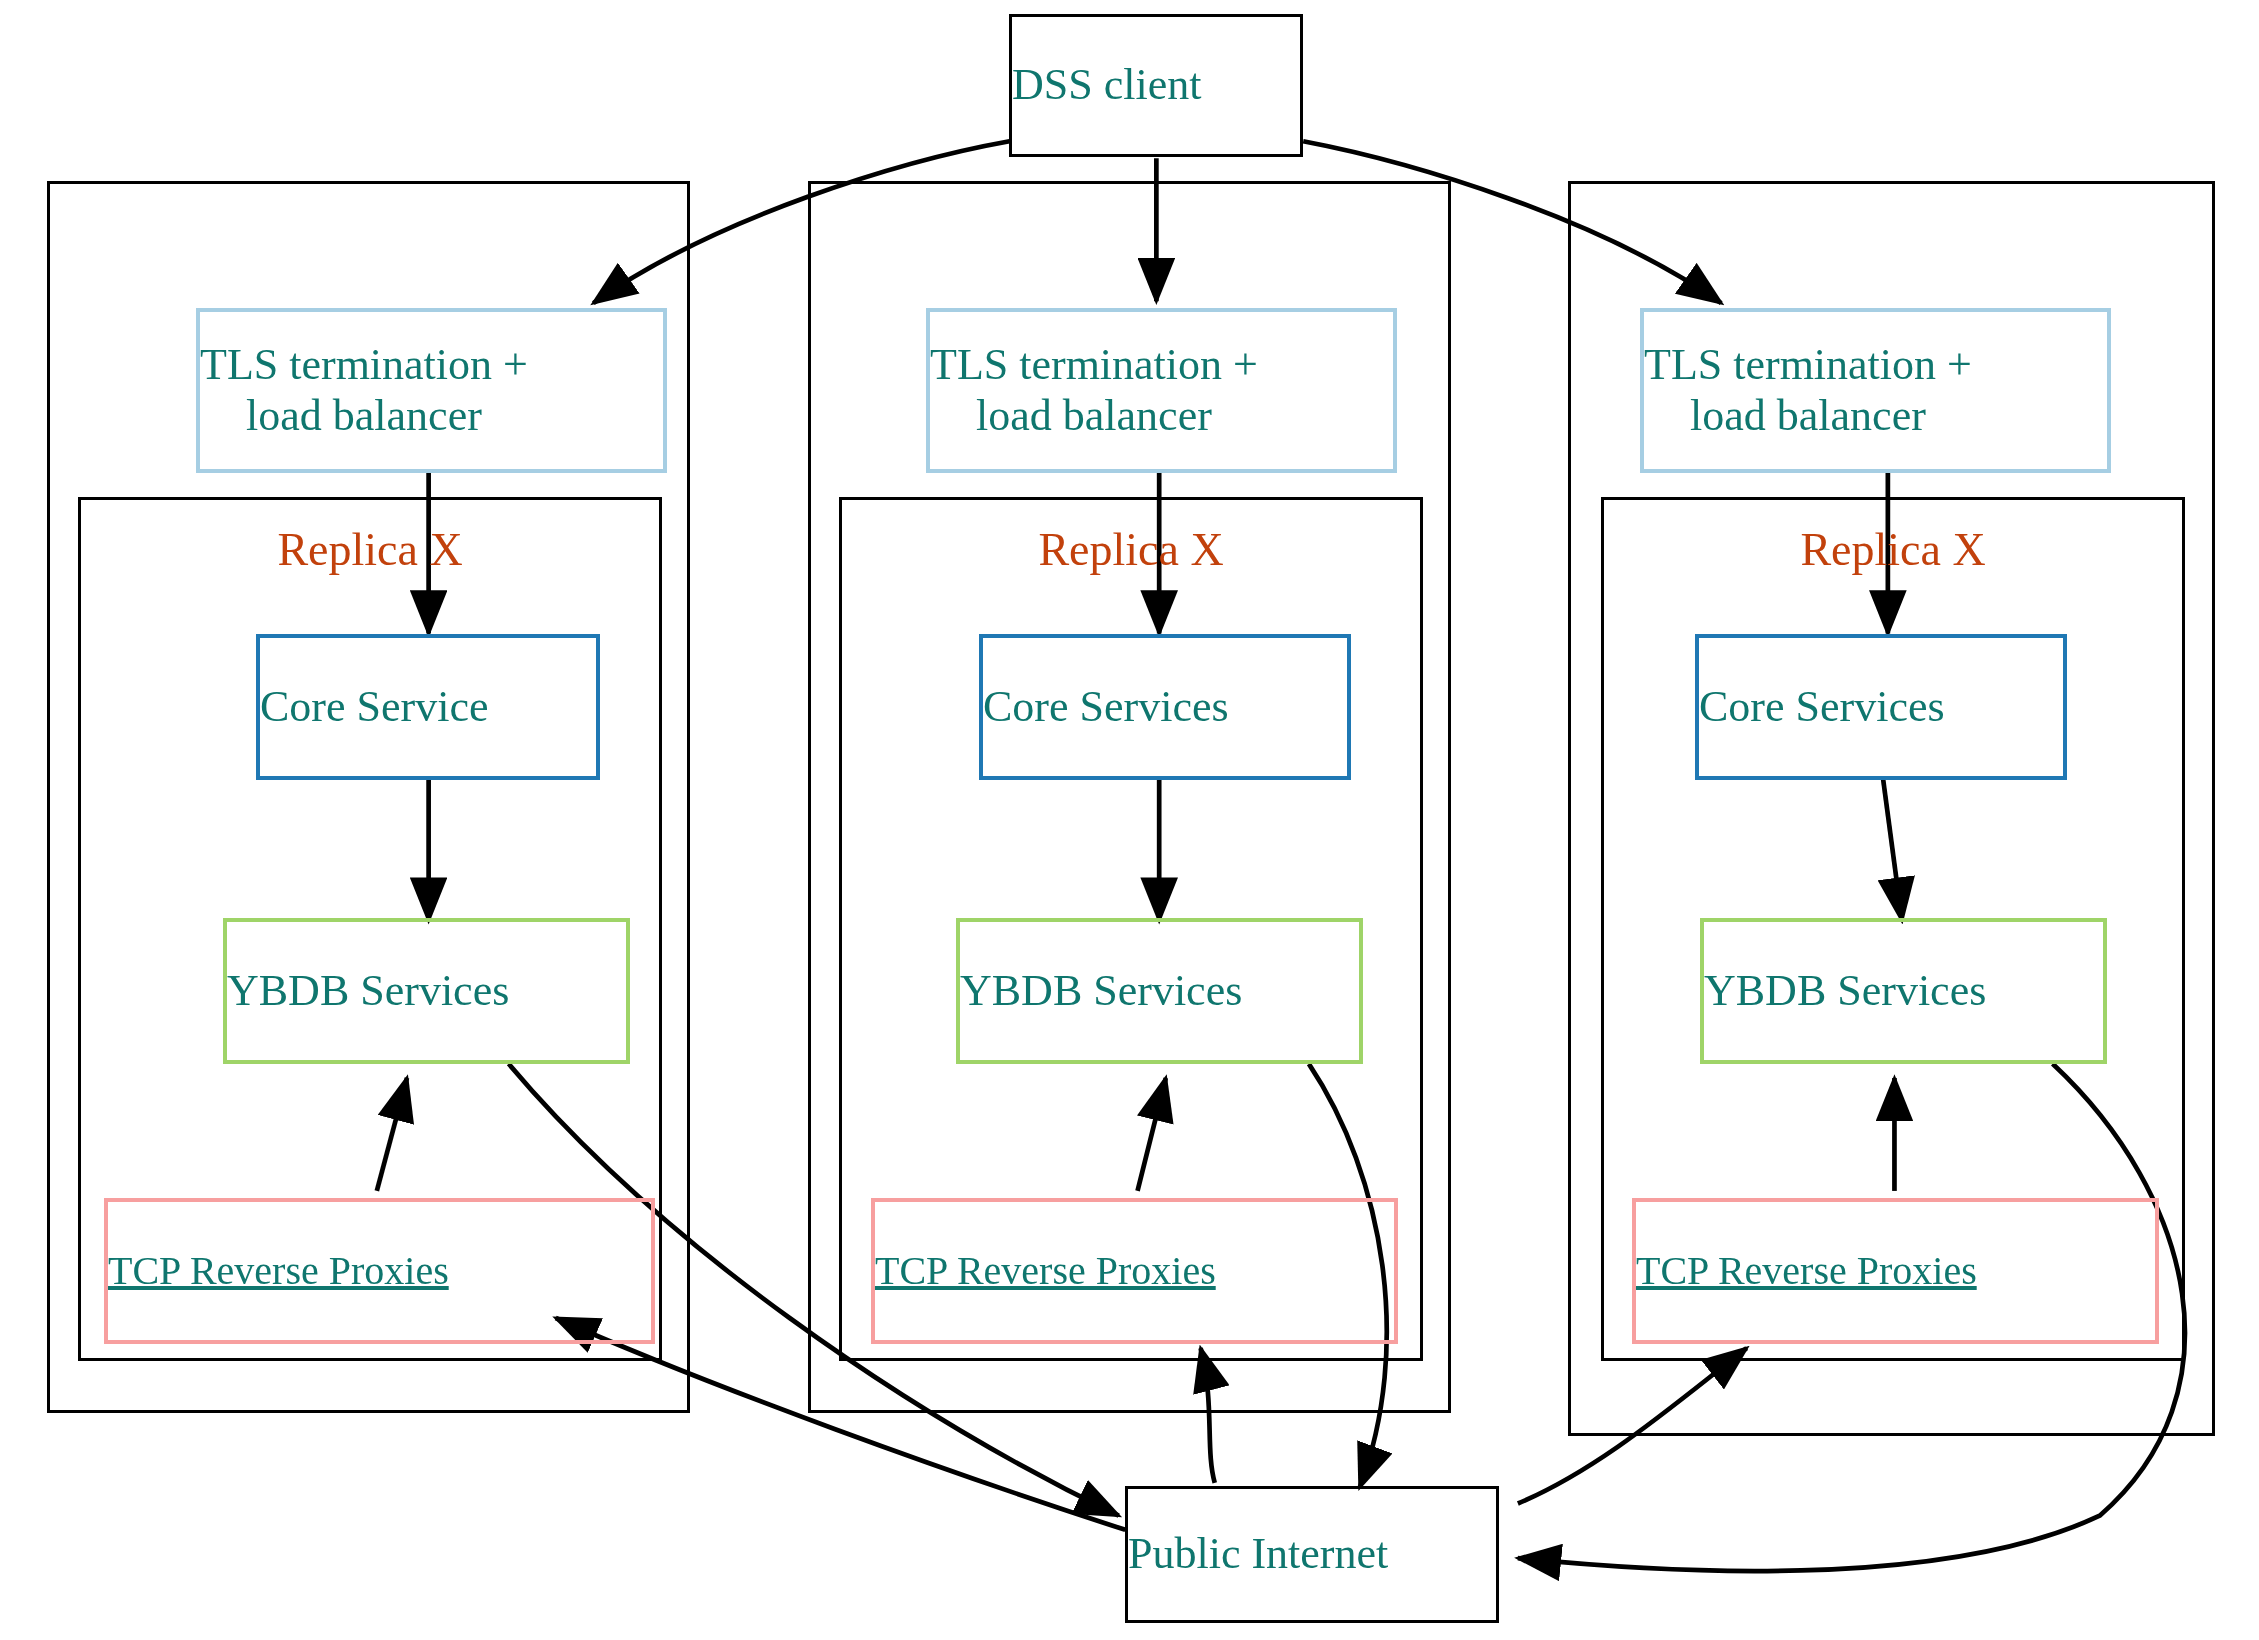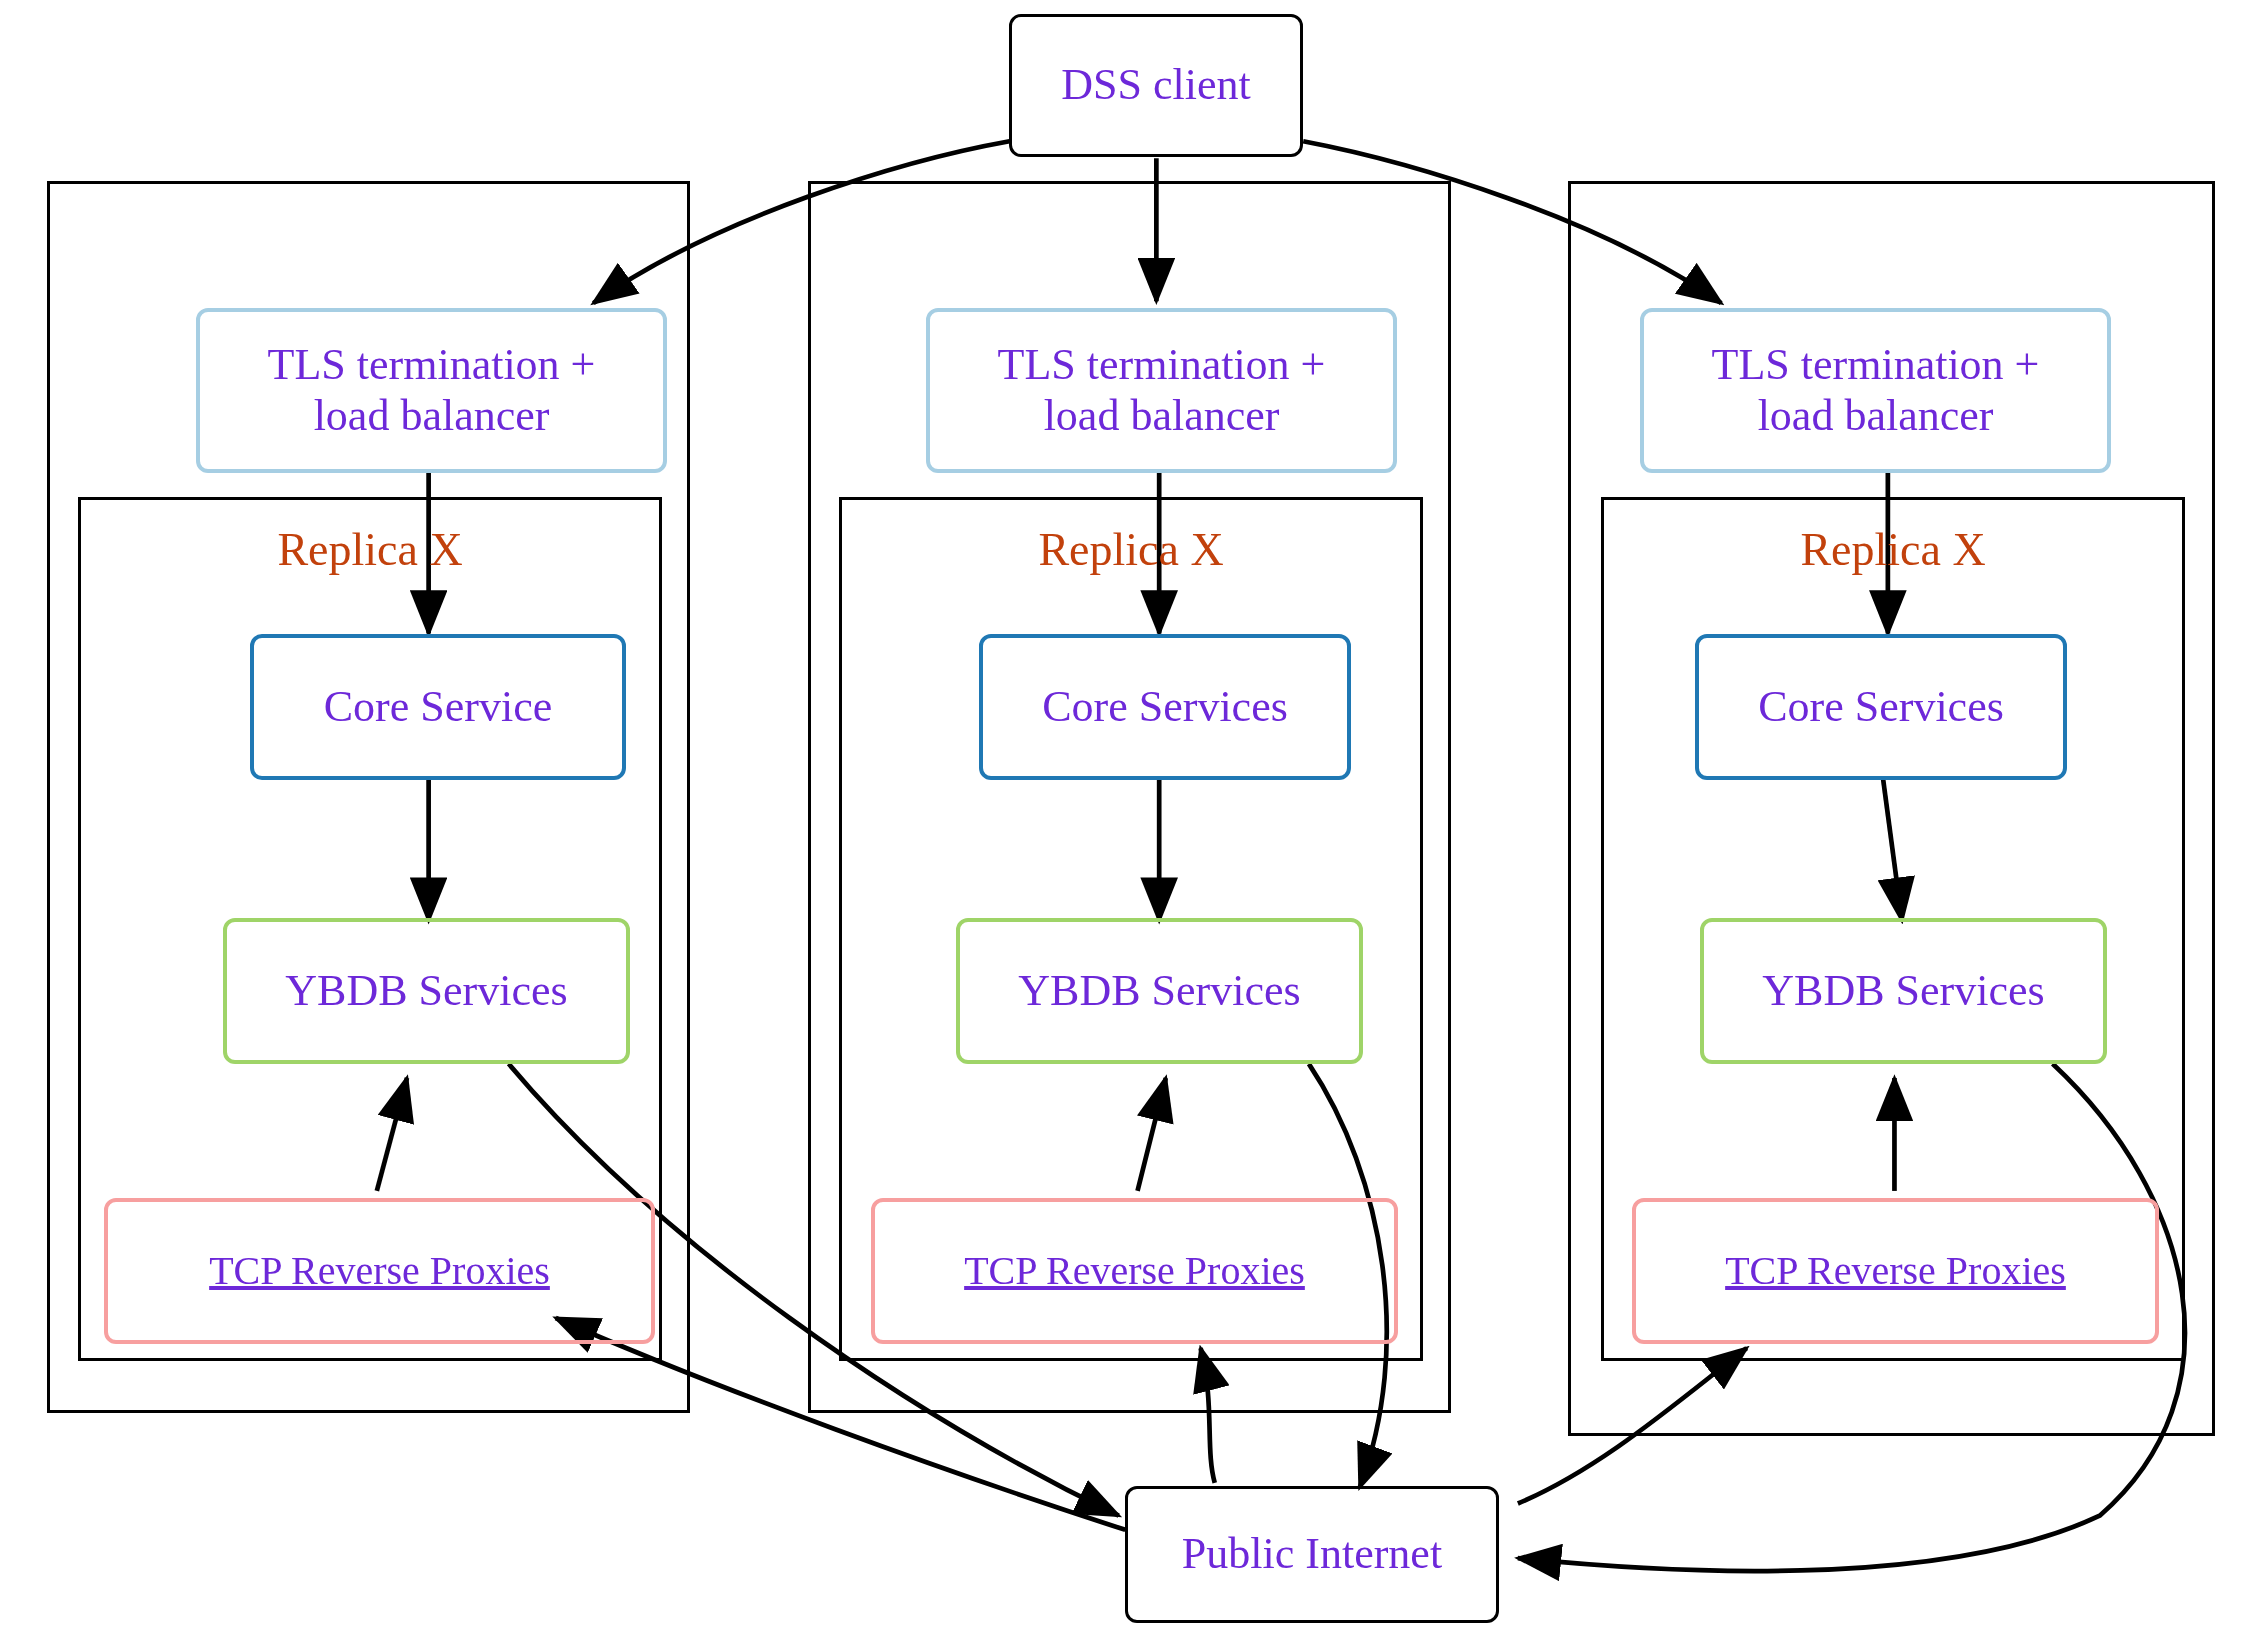--- a/index.html
+++ b/index.html
@@ -23,25 +23,24 @@
     width: 2260px;
     height: 1640px;
     pointer-events: none;
   }
   .node {
     position: absolute;
     box-sizing: border-box;
     background: transparent;
     display: flex;
     align-items: center;
-    justify-content: center;
+    justify-content: flex-start;
     text-align: center;
     line-height: 1.14;
-    color: #6d28d9;
-    border-radius: 12px;
+    color: #0f766e;
   }
   
   .uss-panel {
     position: absolute;
     box-sizing: border-box;
     border: 3.8px solid #000000;
     background: transparent;
   }
   .uss-title {
     position: absolute;
@@ -153,21 +152,21 @@
 
   <div class="node box-tls two-line" style="left:196px; top:308px; width:471px; height:165px;">
     <span>TLS termination +
 load balancer</span>
   </div>
 
   <div class="replica-panel" style="left:78px; top:497px; width:584px; height:864px;">
   </div>
   <div class="replica-title" style="left:78px; top:523px; width:584px;">Replica X</div>
 
-  <div class="node box-core" style="left:250px; top:634px; width:376px; height:146px;">
+  <div class="node box-core" style="left:256px; top:634px; width:344px; height:146px;">
     <span>Core Service</span>
   </div>
 
   <div class="node box-ybdb" style="left:223px; top:918px; width:407px; height:146px;">
     <span>YBDB Services</span>
   </div>
 
   <div class="node box-tcp" style="left:104px; top:1198px; width:551px; height:146px;">
     <span>TCP Reverse Proxies</span>
   </div>

